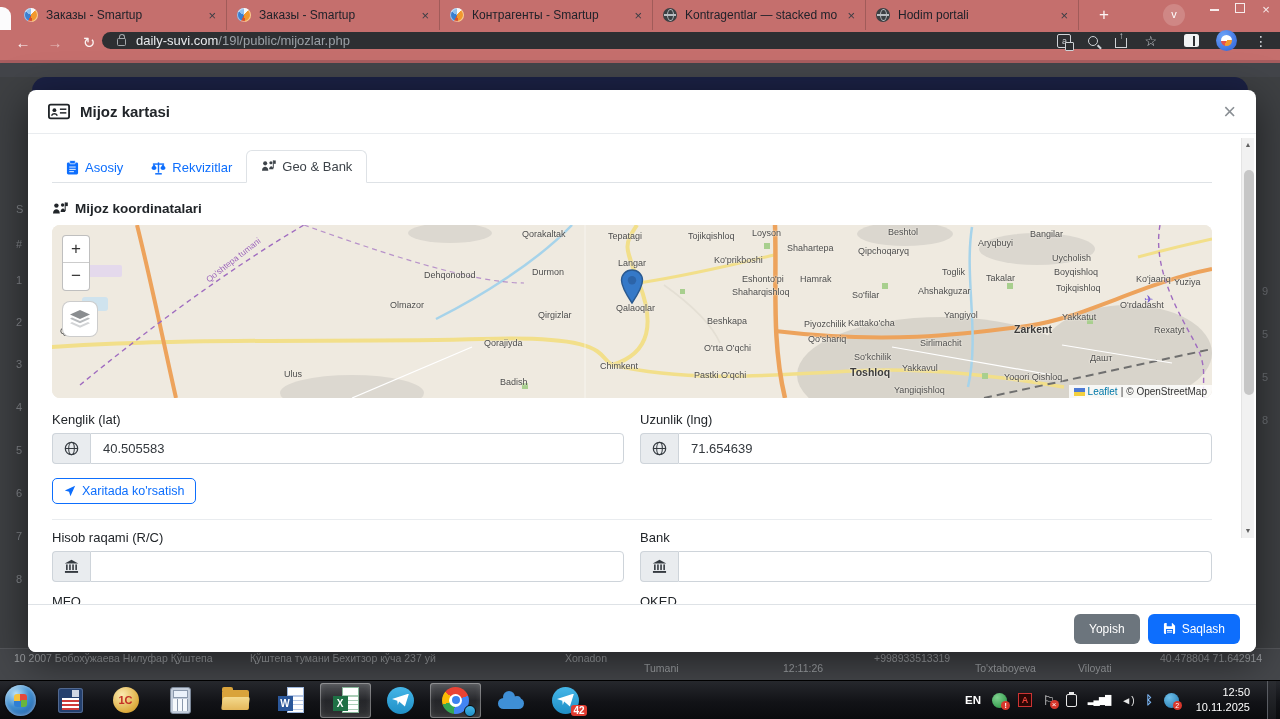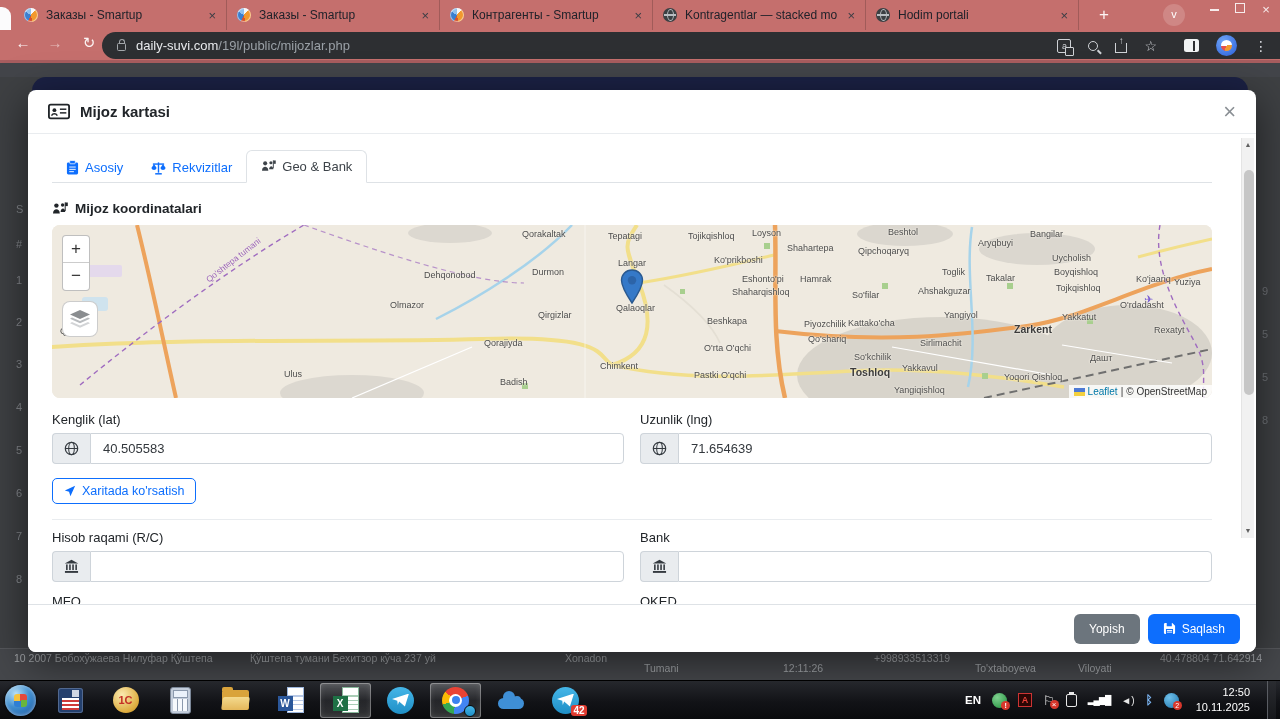--- a/index.html
+++ b/index.html
@@ -19,21 +19,21 @@
   .newtab{color:#fdf4f4;font-size:17px;align-self:center;margin-left:14px;padding:0 6px}
   .tab-chevron{align-self:center;margin-left:48px;width:22px;height:22px;border-radius:50%;background:#cf8785;color:#fff;font-size:11px;text-align:center;line-height:20px}
   .winctl{position:absolute;right:8px;top:3px;display:flex;gap:14px;color:#f7ecec;font-size:11px}
   .winctl span{width:12px;text-align:center}
   .wc-min::before{content:"";display:inline-block;width:9px;height:1.5px;background:#f7ecec;vertical-align:middle}
   .wc-max::before{content:"";display:inline-block;width:8px;height:8px;border:1.3px solid #f7ecec}
   .wc-close{font-size:13px;line-height:14px}
   .toolbar{position:absolute;top:30px;left:0;width:1280px;height:30px;background:#c56f6d}
   .nav-btn{position:absolute;top:4px;font-size:15px;color:#fbf3f3;width:22px;text-align:center}
   .nav-btn.dis{color:rgba(255,246,246,.55)}
-  .omnibox{position:absolute;left:102px;right:0;top:2px;height:27px;background:#2d2f32;border-radius:14px 0 0 14px;display:flex;align-items:center;padding:0 12px 0 15px;gap:10px}
+  .omnibox{position:absolute;left:102px;right:0;top:2px;height:17px;background:#2d2f32;border-radius:14px 0 0 14px;display:flex;align-items:center;padding:0 12px 0 15px;gap:10px}
   .lock{width:9px;height:8px;border:1.4px solid #a3a7ab;border-radius:1.5px;position:relative;margin-top:3px}
   .lock::before{content:"";position:absolute;left:0.8px;top:-5px;width:4px;height:4px;border:1.4px solid #a3a7ab;border-bottom:none;border-radius:3px 3px 0 0}
   .url{font-size:13px;color:#e8eaed;white-space:nowrap}
   .url .path{color:#9aa0a6}
   .omni-right{margin-left:auto;display:flex;align-items:center;gap:17px;color:#dadce0}
   .ic-translate{width:14px;height:14px;border:1.4px solid #cfd2d6;border-radius:2px;position:relative;font-size:9px;color:#cfd2d6;text-align:center;line-height:13px}
   .ic-translate::after{content:"";position:absolute;right:-4px;bottom:-4px;width:7px;height:7px;background:#2d2f32;border:1.4px solid #cfd2d6;border-radius:1px}
   .ic-loupe{width:10px;height:10px;border:1.6px solid #cfd2d6;border-radius:50%;position:relative}
   .ic-loupe::after{content:"";position:absolute;left:8px;top:9px;width:5px;height:1.6px;background:#cfd2d6;transform:rotate(45deg)}
   .ic-share{width:12px;height:10px;border:1.4px solid #cfd2d6;border-top:none;position:relative;margin-top:4px}

